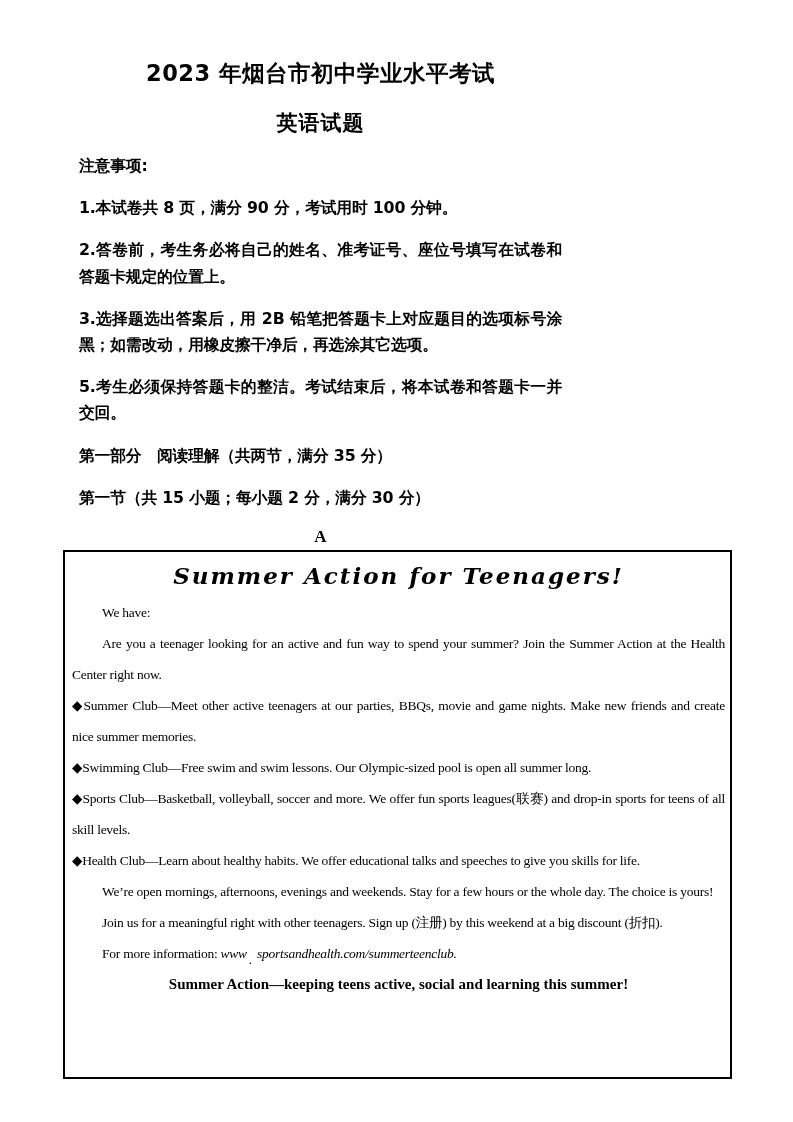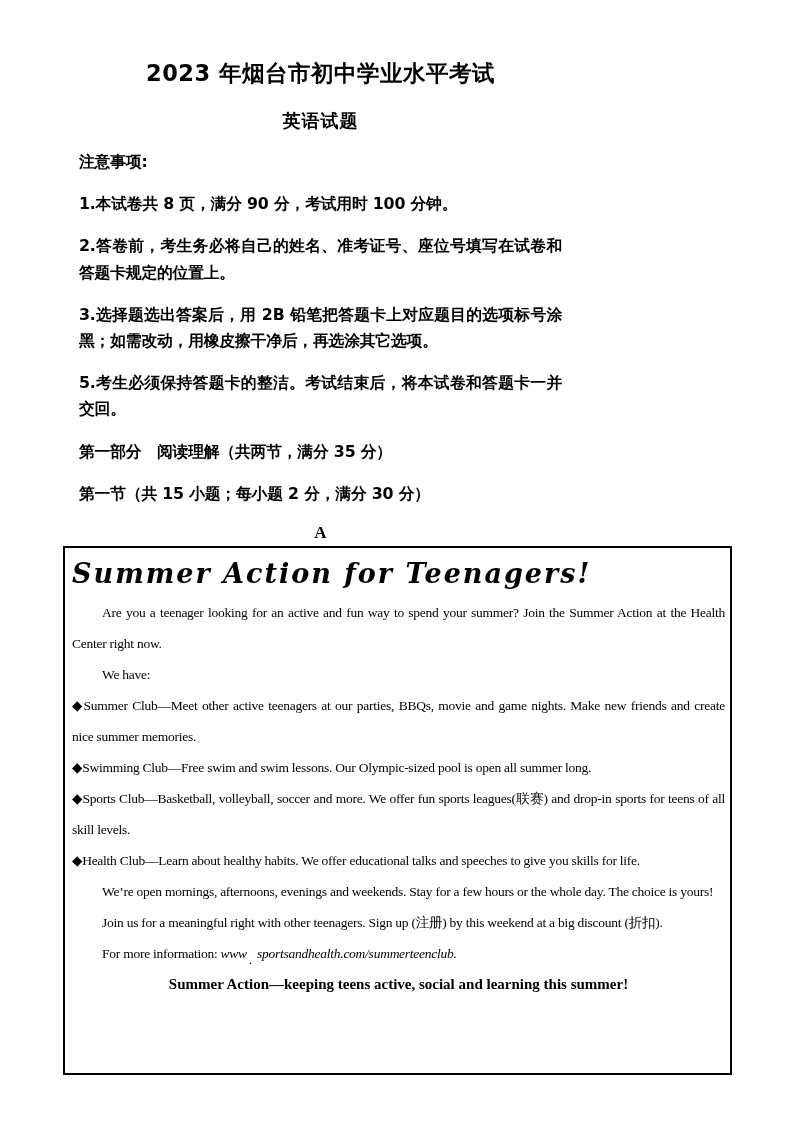--- a/index.html
+++ b/index.html
@@ -26,21 +26,21 @@
     font-family: "DejaVu Sans", sans-serif;
     font-weight: bold;
     font-size: 22.5px;
     letter-spacing: 0.5px;
   }
   .exam-subject {
     margin: 20px 0 0 0;
     text-align: center;
     font-family: "DejaVu Sans", sans-serif;
     font-weight: bold;
-    font-size: 18px;
+    font-size: 21px;
     letter-spacing: 1px;
   }
   .cn-block {
     margin-top: 16px;
   }
   .cn-block p {
     margin: 16px;
     font-family: "DejaVu Sans", sans-serif;
     font-weight: bold;
     font-size: 15.8px;
@@ -56,24 +56,25 @@
     font-size: 17px;
   }
   .passage-box {
     box-sizing: border-box;
     border: 2px solid #000000;
     width: 669px;
     min-height: 529px;
     padding: 6px 5px 10px 7px;
   }
   .script-title {
+    text-align: center;
     font-family: "DejaVu Serif", serif;
     font-style: italic;
     font-weight: bold;
-    font-size: 27px;
+    font-size: 23px;
     letter-spacing: 2px;
     margin: 4px 0 8px 0;
   }
   .para {
     margin: 0;
     font-family: "Liberation Serif", serif;
     font-size: 13.5px;
     letter-spacing: -0.25px;
     line-height: 31px;
     text-align: justify;
@@ -113,22 +114,22 @@
     <p>5.考生必须保持答题卡的整洁。考试结束后，将本试卷和答题卡一并交回。</p>
     <p>第一部分　阅读理解（共两节，满分 35 分）</p>
     <p>第一节（共 15 小题；每小题 2 分，满分 30 分）</p>
   </div>
 
   <p class="passage-label">A</p>
 
   <div class="passage-box">
     <div class="script-title">Summer Action for Teenagers!</div>
 
+    <p class="para indent">We have:</p>
     <p class="para indent">Are you a teenager looking for an active and fun way to spend your summer? Join the Summer Action at the Health Center right now.</p>
-    <p class="para indent">We have:</p>
     <p class="para bullet">◆Summer Club—Meet other active teenagers at our parties, BBQs, movie and game nights. Make new friends and create nice summer memories.</p>
     <p class="para bullet">◆Swimming Club—Free swim and swim lessons. Our Olympic-sized pool is open all summer long.</p>
     <p class="para bullet">◆Sports Club—Basketball, volleyball, soccer and more. We offer fun sports leagues(联赛) and drop-in sports for teens of all skill levels.</p>
     <p class="para bullet">◆Health Club—Learn about healthy habits. We offer educational talks and speeches to give you skills for life.</p>
     <p class="para indent">We’re open mornings, afternoons, evenings and weekends. Stay for a few hours or the whole day. The choice is yours!</p>
     <p class="para indent">Join us for a meaningful right with other teenagers. Sign up (注册) by this weekend at a big discount (折扣).</p>
 
     <p class="para indent"><span>For more information: </span><span class="url-part">www</span><span class="low-dot">.</span><span class="url-part">sportsandhealth.com/summerteenclub.</span></p>
 
     <p class="passage-footer">Summer Action—keeping teens active, social and learning this summer!</p>

